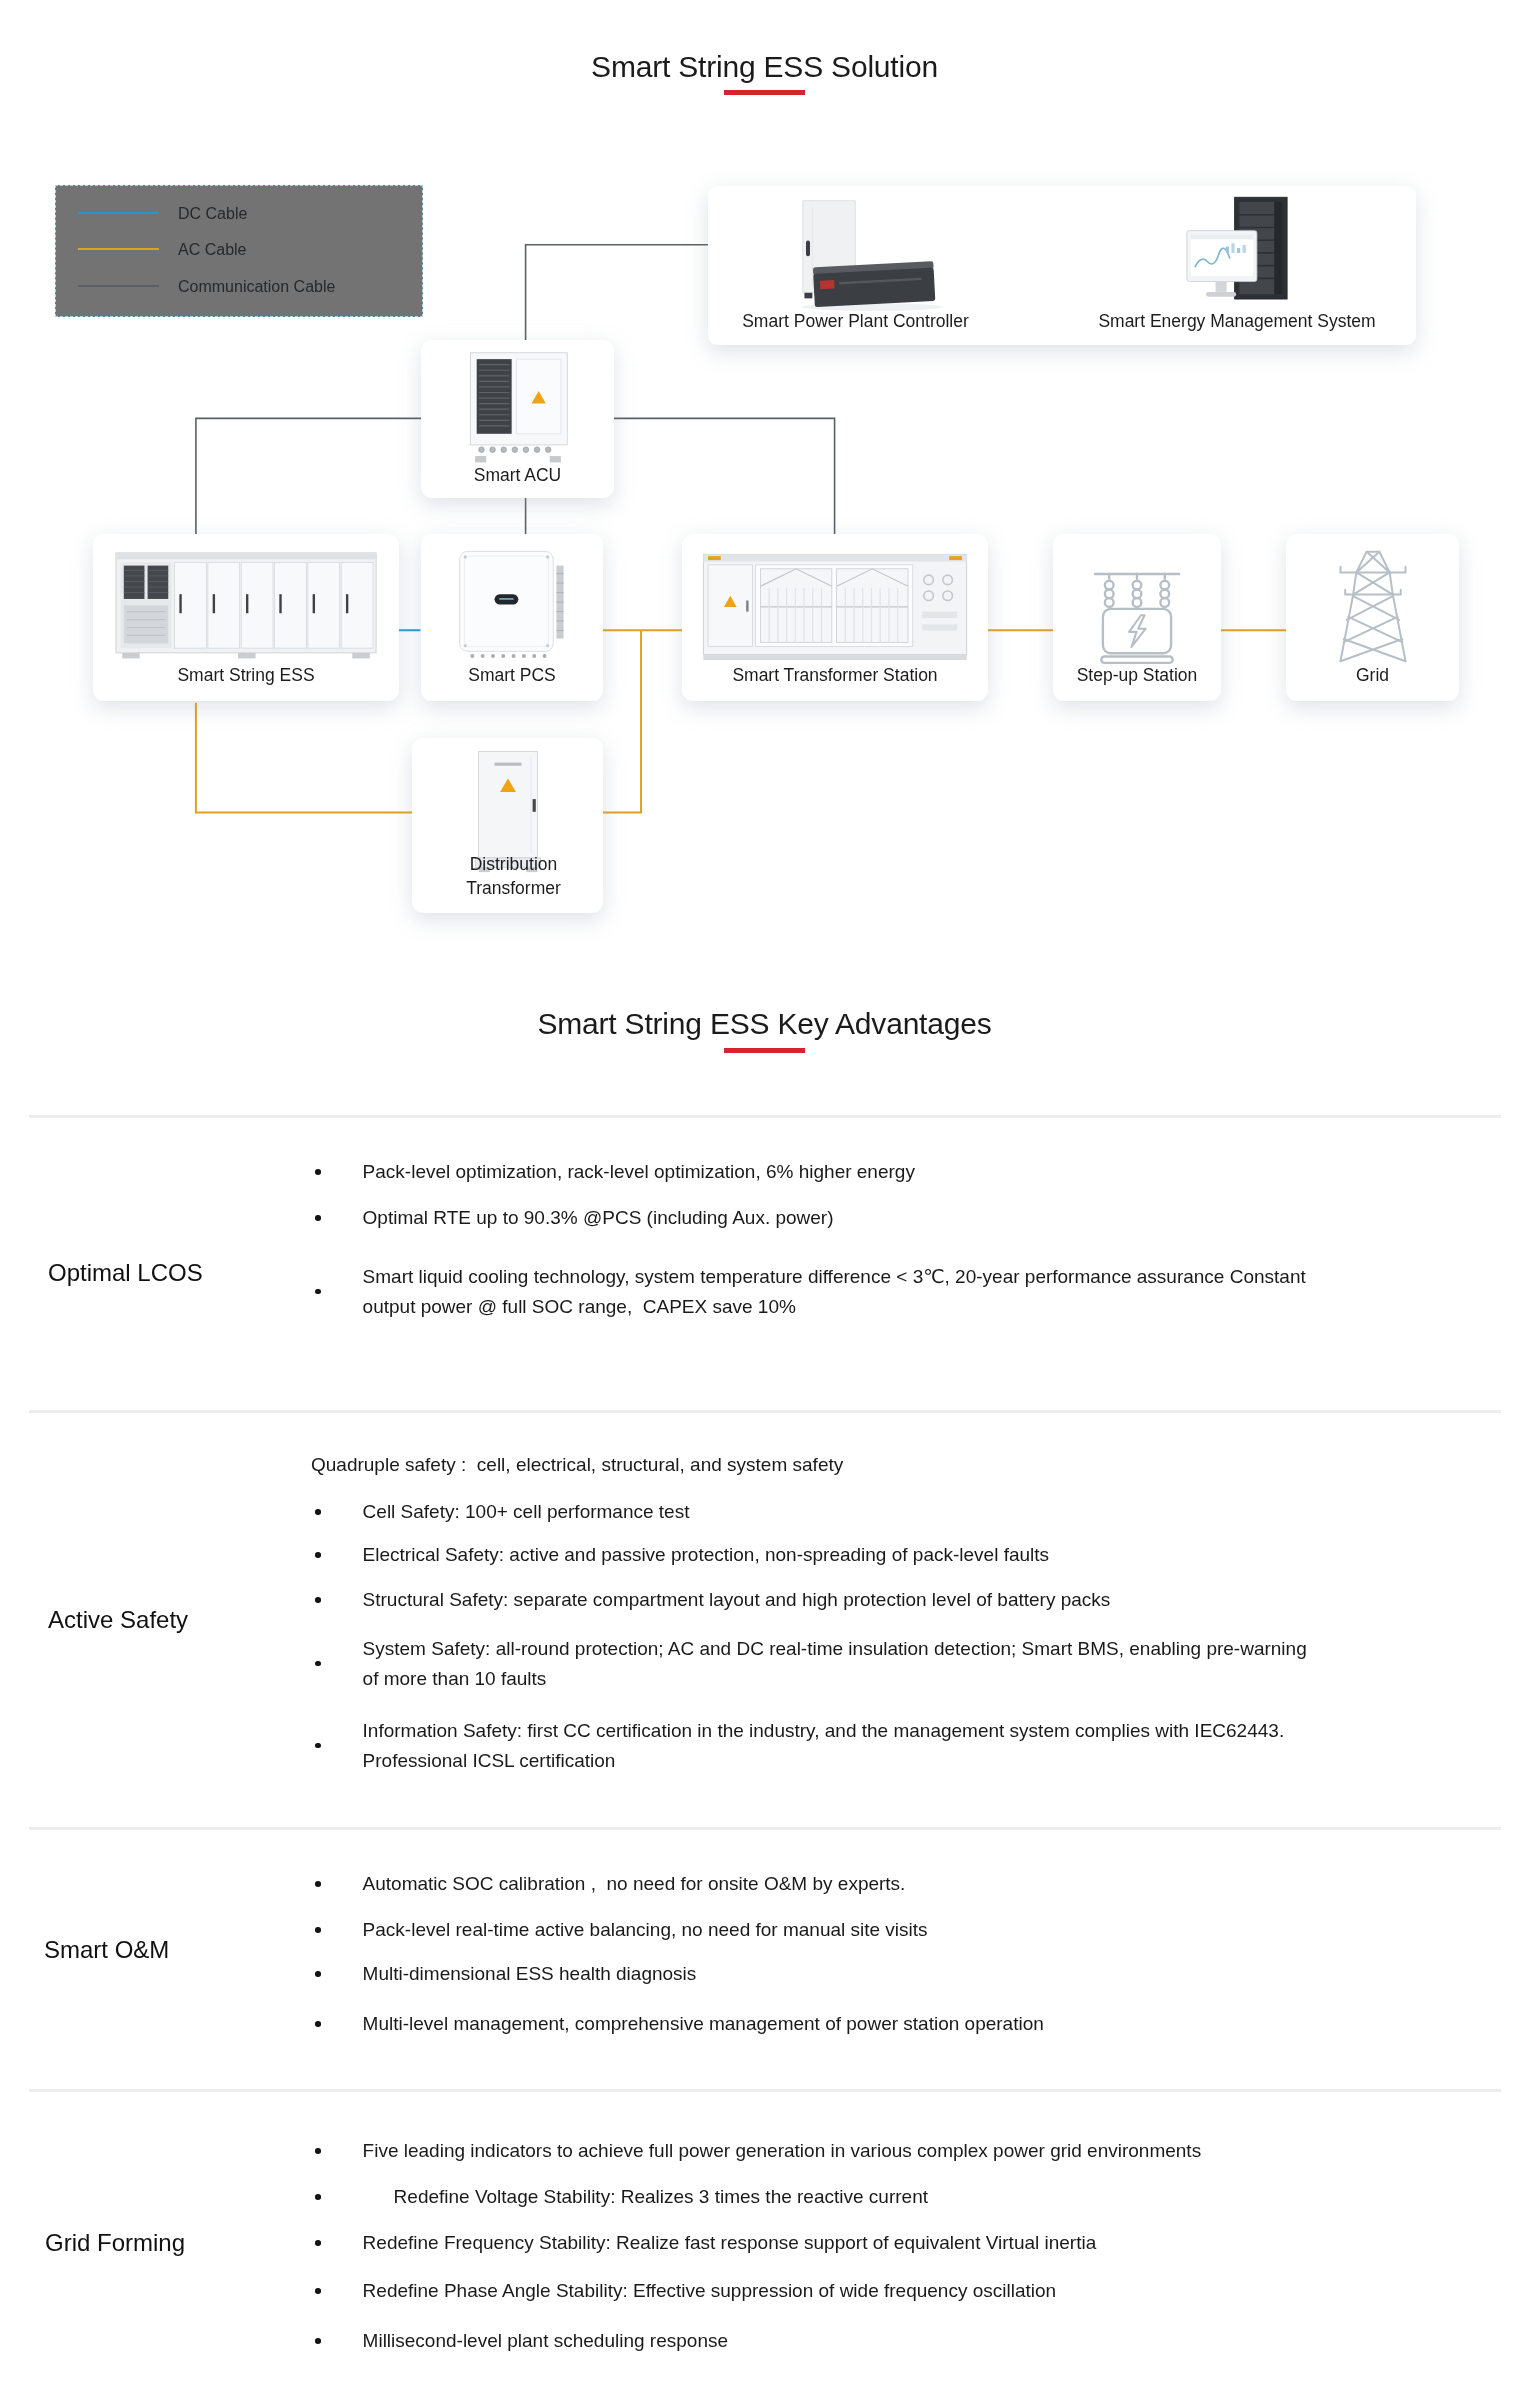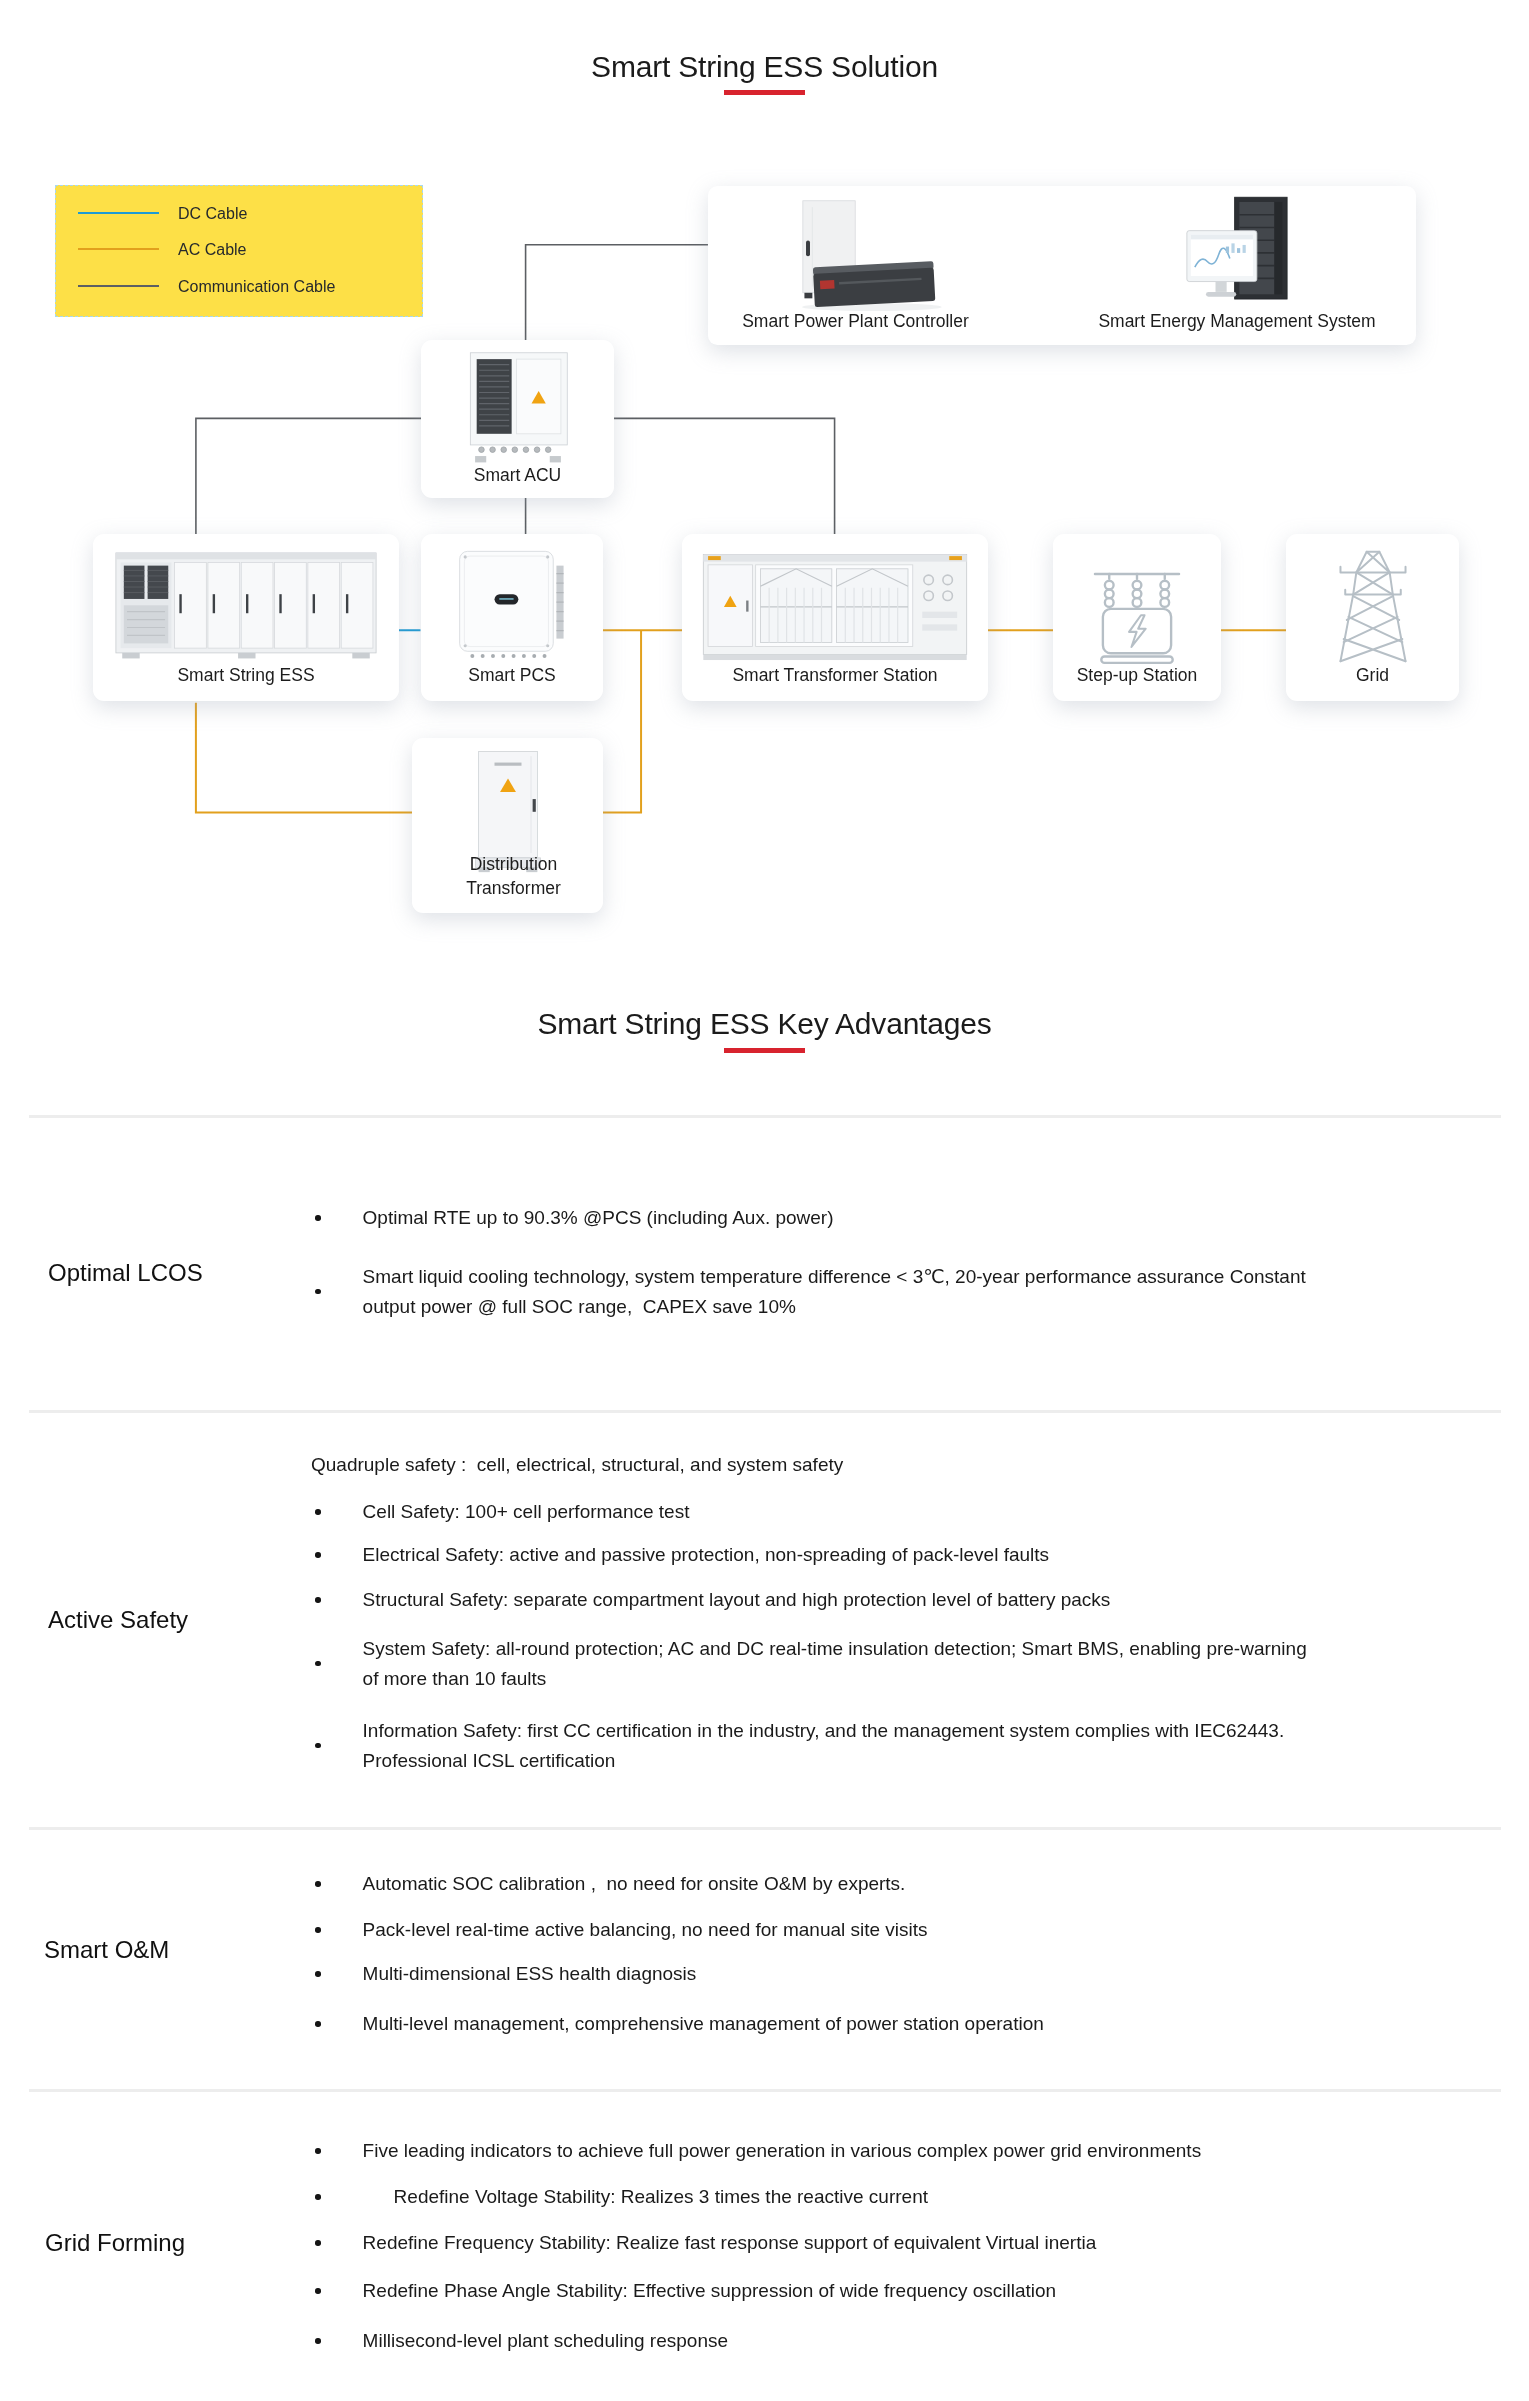--- a/index.html
+++ b/index.html
@@ -4,21 +4,21 @@
 <style>
   html,body{margin:0;padding:0;background:#fff;}
   #page{position:relative;width:1529px;height:2401px;background:#ffffff;overflow:hidden;
         font-family:"Liberation Sans","DejaVu Sans",sans-serif;color:#1a1a1a;}
 
   
   .big-title{position:absolute;left:0;width:1529px;text-align:center;font-size:30px;line-height:37px;color:#1b1b1b;letter-spacing:-0.2px;}
   .red-underline{position:absolute;width:81px;height:4.8px;background:#d8232e;}
 
   
-  .legend{position:absolute;left:55px;top:185px;width:366px;height:130px;background:#fde047;border:0.8px dashed #a9d8f0;}
+  .legend{position:absolute;left:55px;top:185px;width:366px;height:130px;background:#737373;border:0.8px dashed #a9d8f0;}
   .legend-row{position:absolute;left:0;width:100%;height:19px;}
   .legend-swatch{position:absolute;left:21.5px;top:8px;width:81px;height:2.4px;}
   .sw-dc{background:#1d9bd5;}
   .sw-ac{background:#e2a01d;}
   .sw-comm{background:#5c5f63;}
   .legend-label{position:absolute;left:122px;top:0;font-size:16px;line-height:19px;color:#26292c;}
 
   
   .card{position:absolute;background:#ffffff;border-radius:11px;box-shadow:0 6.4px 21px rgba(150,160,175,0.30);}
   .card .lbl{position:absolute;left:0;right:0;bottom:14.3px;text-align:center;font-size:17.5px;line-height:24px;color:#1c1c1c;white-space:pre-line;}
@@ -342,20 +342,24 @@
 
   <div class="big-title" style="top:1005px;">Smart String ESS Key Advantages</div>
   <div class="red-underline" style="left:724px;top:1048px;"></div>
 
   <div class="divider" style="top:1115px;"></div>
   <div class="divider" style="top:1410px;"></div>
   <div class="divider" style="top:1827px;"></div>
   <div class="divider" style="top:2089px;"></div>
 
   <div class="section-label" style="left:48px;top:1258px;">Optimal LCOS</div>
+  <div class="bullet" style="top:1157px;">
+    <span class="dot"></span>
+    <span class="txt">Pack-level optimization, rack-level optimization, 6% higher energy</span>
+  </div>
   <div class="bullet" style="top:1203px;">
     <span class="dot"></span>
     <span class="txt">Optimal RTE up to 90.3% @PCS (including Aux. power)</span>
   </div>
   <div class="bullet two" style="top:1262px;">
     <span class="dot"></span>
     <span class="txt">Smart liquid cooling technology, system temperature difference &lt; 3℃, 20-year performance assurance Constant
 output power @ full SOC range,  CAPEX save 10%</span>
   </div>
 

